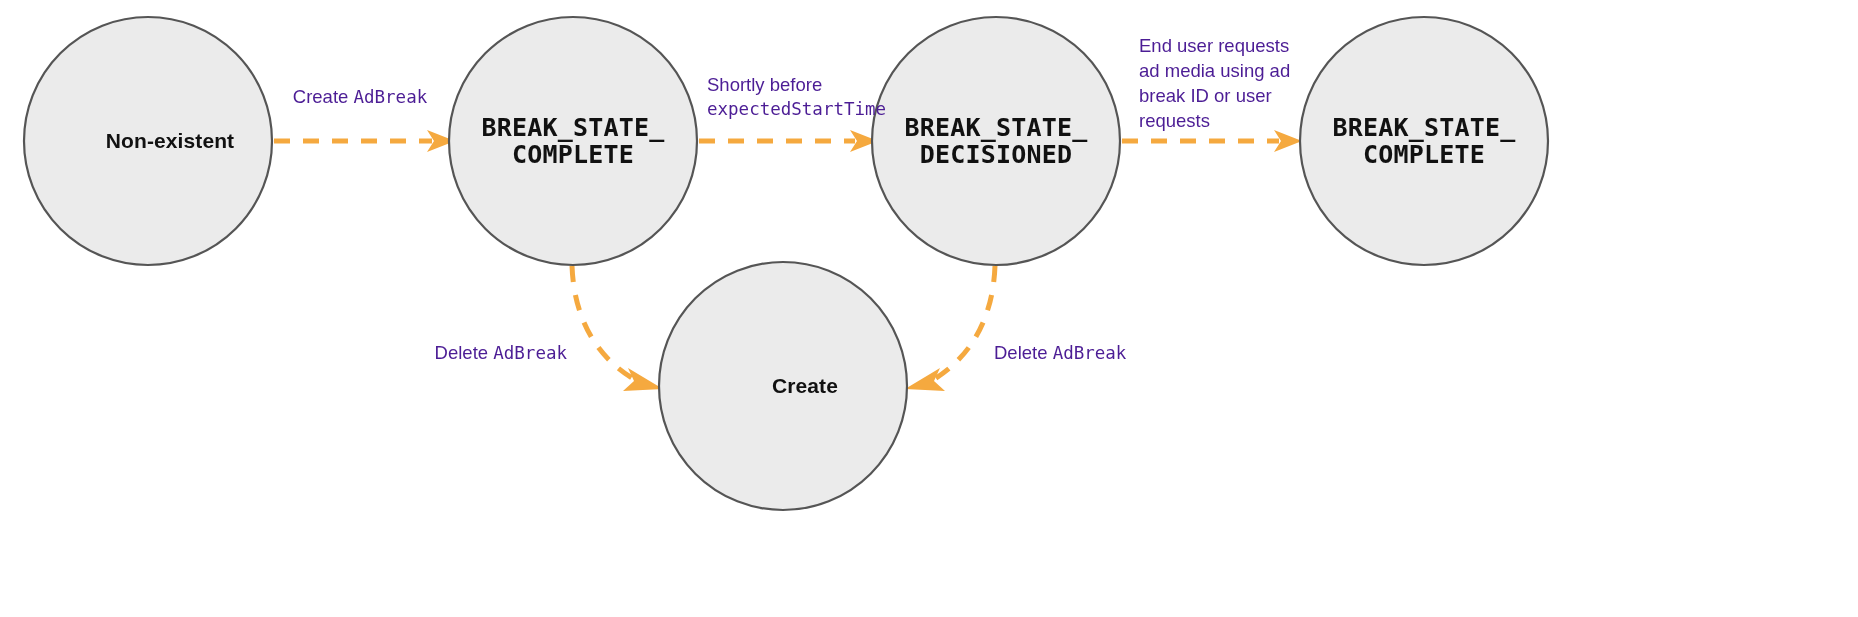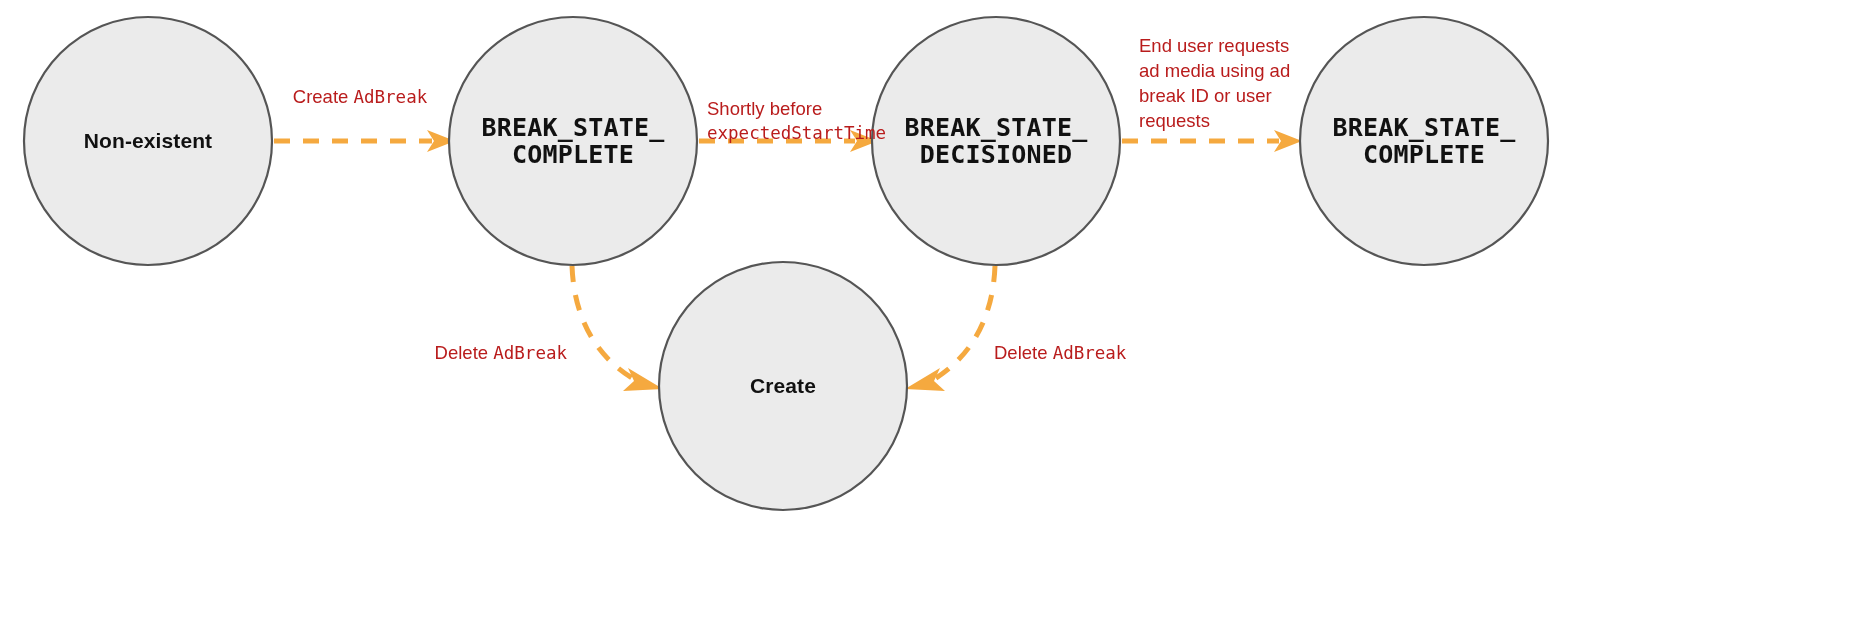--- a/index.html
+++ b/index.html
@@ -48,31 +48,32 @@
     text-align: center;
     color: #111111;
     white-space: nowrap;
     pointer-events: none;
   }
   .node-label.plain {
     font-family: "Liberation Sans", sans-serif;
     font-weight: bold;
     font-size: 21px;
     letter-spacing: 0.1px;
+    margin-left: 22px;
   }
   .node-label.code {
     font-family: "DejaVu Sans Mono", "Liberation Mono", monospace;
     font-weight: bold;
     font-size: 25px;
     line-height: 27px;
     letter-spacing: 0.2px;
   }
   .edge-label {
     position: absolute;
-    color: #b91c1c;
+    color: #4c1d95;
     white-space: nowrap;
     pointer-events: none;
     font-family: "Liberation Sans", sans-serif;
     font-size: 18.5px;
     line-height: 25px;
   }
   .edge-label.center {
     transform: translate(-50%, -50%);
     text-align: left;
   }
@@ -144,21 +145,21 @@
     <div>BREAK_STATE_</div>
     <div>COMPLETE</div>
   </div>
 
   <div class="node-label plain" style="left:783px; top:386px;">Create</div>
 
   <div class="edge-label center" style="left:360px; top:97px;">
     <span>Create </span><span class="mono">AdBreak</span>
   </div>
 
-  <div class="edge-label left" style="left:707px; top:97px;margin-top:24px;">
+  <div class="edge-label left" style="left:707px; top:97px;">
     <div>Shortly before</div>
     <div class="mono">expectedStartTime</div>
   </div>
 
   <div class="edge-label left" style="left:1139px; top:83px;">
     <div>End user requests</div>
     <div>ad media using ad</div>
     <div>break ID or user</div>
     <div>requests</div>
   </div>

